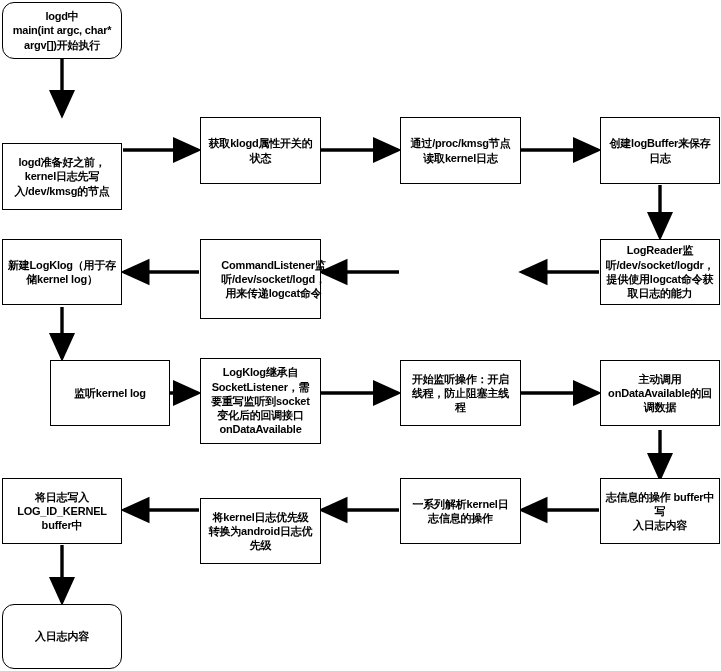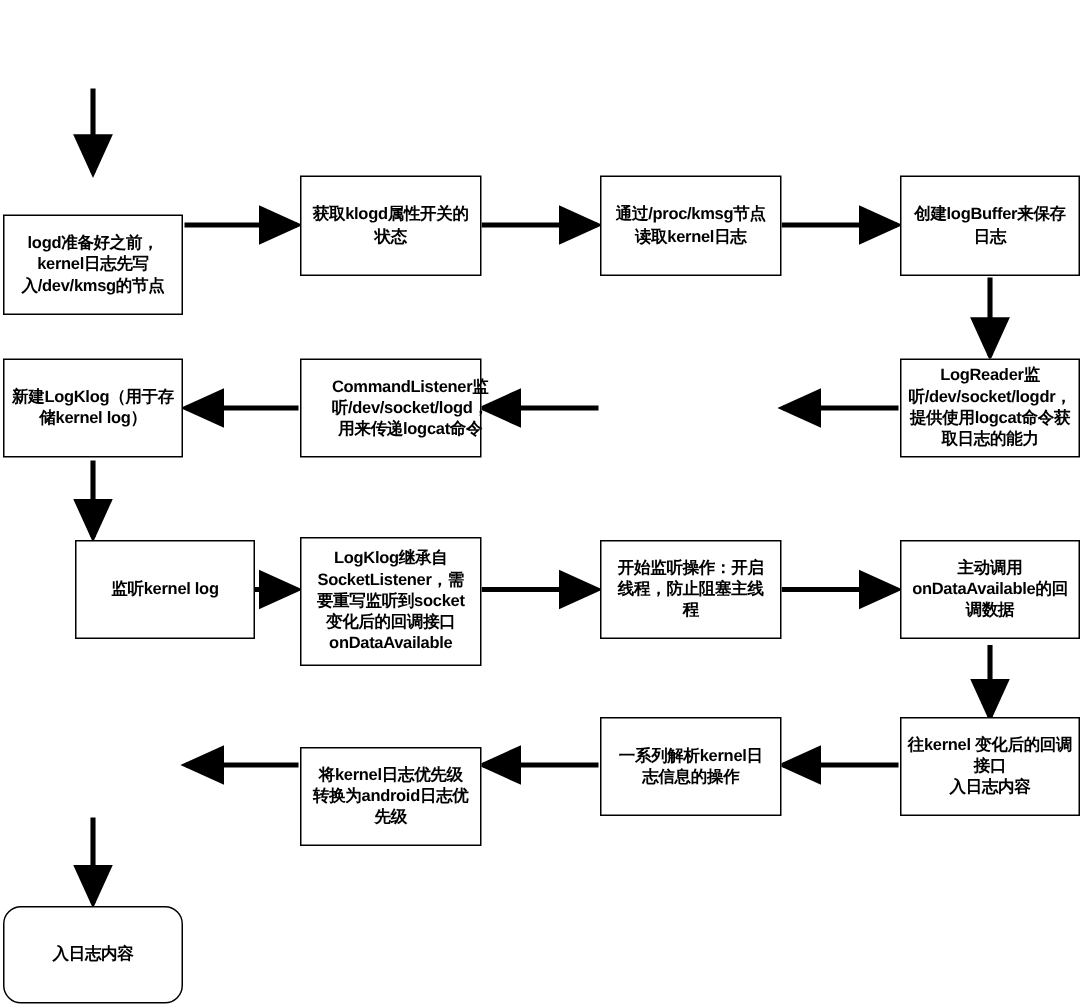--- a/index.html
+++ b/index.html
@@ -95,20 +95,25 @@
       <line x1="599" y1="510" x2="522" y2="510"></line>
 
       <line x1="399" y1="510" x2="322" y2="510"></line>
 
       <line x1="199" y1="510" x2="124" y2="510"></line>
 
       <line x1="62" y1="545" x2="62" y2="602"></line>
     </g>
   </svg>
 
+  <div class="node rounded" style="left:2px; top:2px; width:120px; height:57px;">
+    <span class="txt">logd中
+main(int argc, char*
+argv[])开始执行</span>
+  </div>
 
   <div class="node" style="left:2px; top:117px; width:120px; height:67px;margin-top:26px;">
     <span class="txt">logd准备好之前，
 kernel日志先写
 入/dev/kmsg的节点</span>
   </div>
 
   <div class="node" style="left:200px; top:117px; width:121px; height:67px;justify-content:flex-end;">
     <span class="txt">获取klogd属性开关的
 状态</span>
@@ -125,21 +130,21 @@
   </div>
 
   <div class="node overflow" style="left:600px; top:239px; width:120px; height:66px;">
     <span class="txt">LogReader监
 听/dev/socket/logdr，
 提供使用logcat命令获
 取日志的能力</span>
   </div>
 
 
-  <div class="node overflow" style="left:200px; top:239px; width:121px; height:66px;padding-left:27px;">
+  <div class="node overflow" style="left:200px; top:239px; width:121px; height:80px;padding-left:27px;">
     <span class="txt">CommandListener监
 听/dev/socket/logd，
 用来传递logcat命令</span>
   </div>
 
   <div class="node overflow" style="left:2px; top:239px; width:120px; height:66px;">
     <span class="txt">新建LogKlog（用于存
 储kernel log）</span>
   </div>
 
@@ -161,33 +166,38 @@
 程</span>
   </div>
 
   <div class="node" style="left:600px; top:360px; width:120px; height:66px;">
     <span class="txt">主动调用
 onDataAvailable的回
 调数据</span>
   </div>
 
   <div class="node" style="left:600px; top:478px; width:120px; height:66px;">
-    <span class="txt">往kernel 变化后的回调接口
+    <span class="txt">志信息的操作 buffer中写
 入日志内容</span>
   </div>
 
   <div class="node" style="left:400px; top:478px; width:121px; height:66px;">
     <span class="txt">一系列解析kernel日
 志信息的操作</span>
   </div>
 
   <div class="node" style="left:200px; top:478px; width:121px; height:66px;margin-top:20px;">
     <span class="txt">将kernel日志优先级
 转换为android日志优
 先级</span>
   </div>
 
+  <div class="node" style="left:2px; top:478px; width:120px; height:66px;">
+    <span class="txt">将日志写入
+LOG_ID_KERNEL
+buffer中</span>
+  </div>
 
   <div class="node rounded" style="left:2px; top:604px; width:120px; height:65px;">
     <span class="txt">入日志内容</span>
   </div>
 
 </div>
 
 </body></html>

